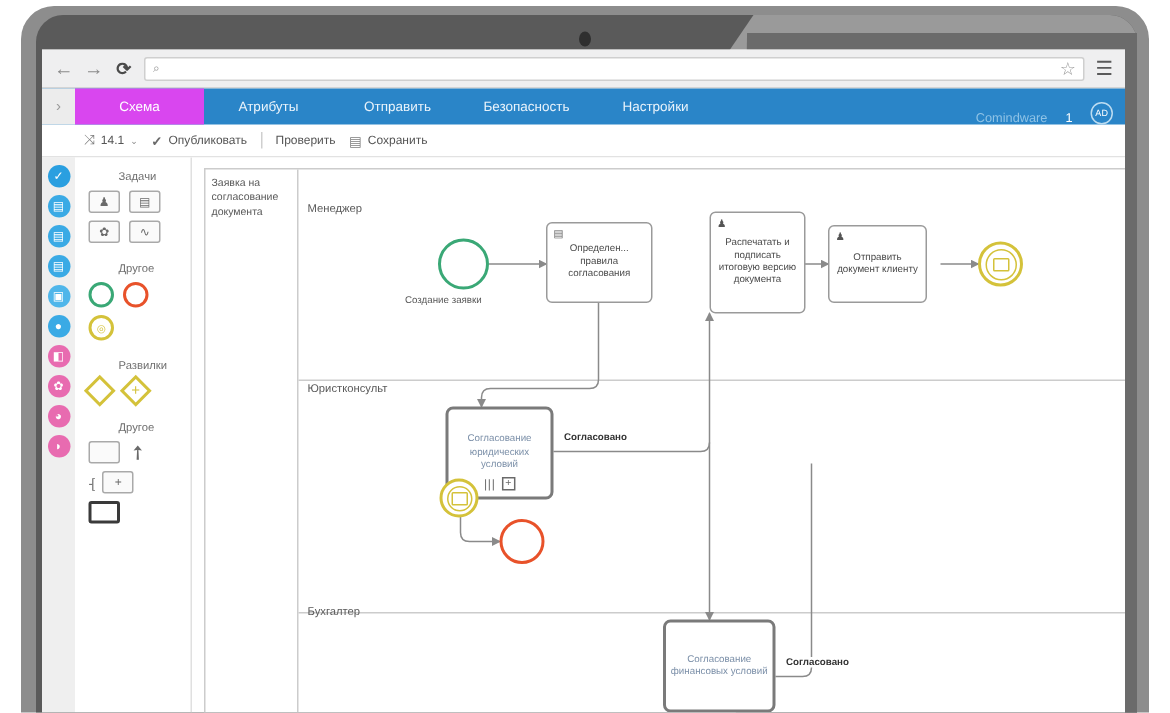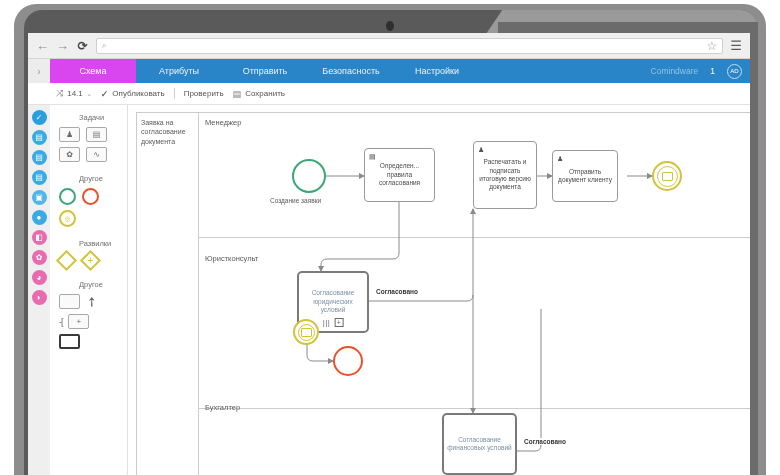--- a/index.html
+++ b/index.html
@@ -67,21 +67,21 @@
   .nav-expander{
     width:22px; display:flex; align-items:center; justify-content:center;
     background:#ececec; color:#9a9a9a; font-size:10px;
   }
   .nav-tab{
     padding:0 14px; display:flex; align-items:center; justify-content:center;
     color:#e9f3fb; font-size:9px; white-space:nowrap; min-width:86px;
   }
   .nav-tab.active{ background:#d946ef; color:#ffffff; }
   .nav-right{
-    margin-left:auto; display:flex; align-items:center; gap:12px;
+    margin-left:auto; display:flex; align-items:flex-end; gap:12px;
     padding-right:8px;
   }
   .nav-brand{ color:#8fc3e6; font-size:8.5px; }
   .nav-count{ color:#ffffff; font-size:8.5px; }
   .avatar{
     width:15px; height:15px; border-radius:50%; border:1px solid #bcdcf1;
     color:#ffffff; font-size:6px; display:flex; align-items:center;
     justify-content:center; letter-spacing:.2px;
   }
 
@@ -359,21 +359,21 @@
         <div class="pal-row">
           <div class="pal-box dark"></div>
         </div>
       </div>
 
       <div class="canvas">
         <div class="pool">
 
           <div class="pool-label">Заявка на согласование документа</div>
 
-          <div class="lane" style="top:0; height:125px;">
+          <div class="lane" style="top:16px; height:125px;">
             <div class="lane-label">Менеджер</div>
           </div>
           <div class="lane" style="top:136px; height:160px;">
             <div class="lane-label">Юристконсульт</div>
           </div>
           <div class="lane" style="top:285px; height:115px; border-bottom:none;">
             <div class="lane-label">Бухгалтер</div>
           </div>
 
           <svg class="edges">

